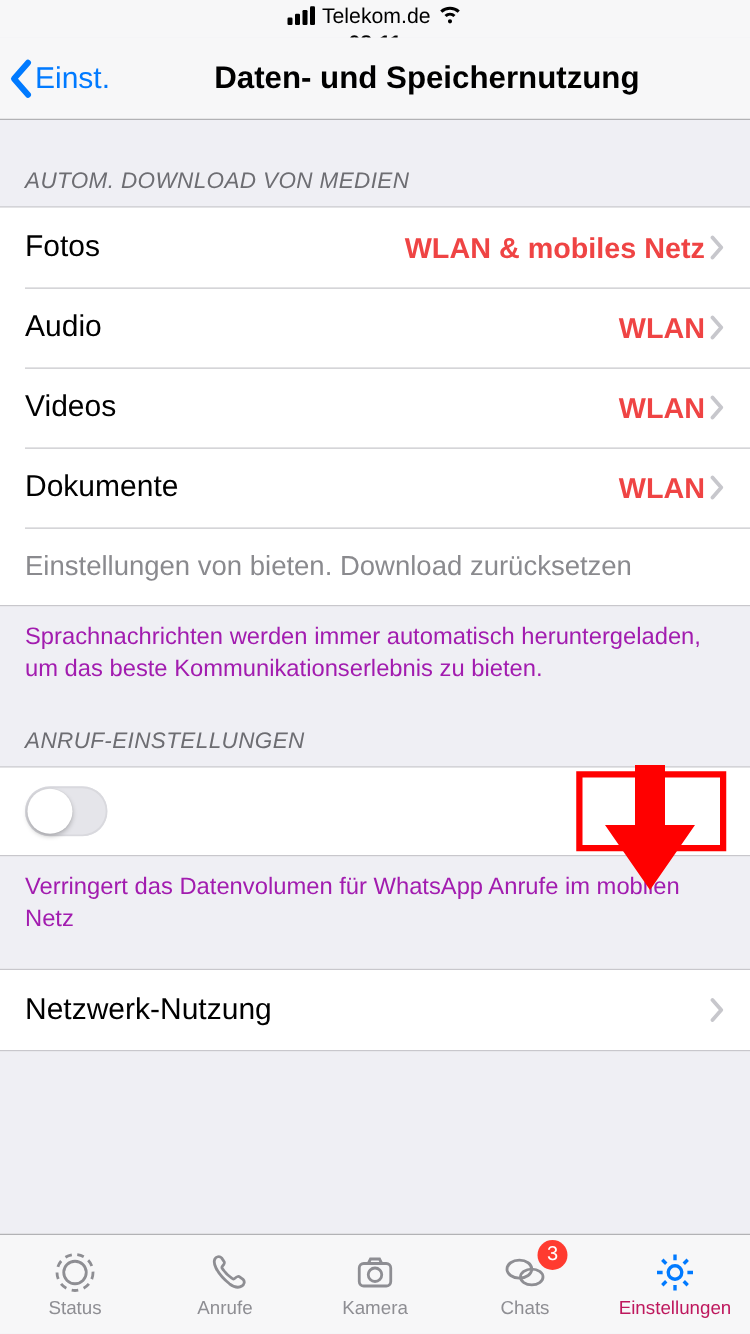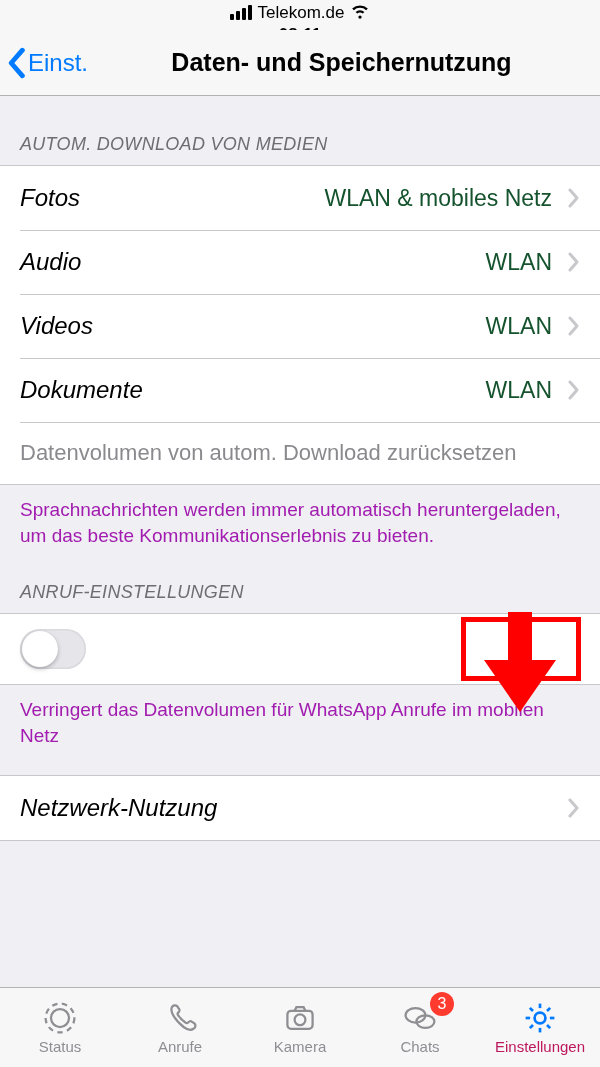--- a/index.html
+++ b/index.html
@@ -22,22 +22,22 @@
   .nav-title { position:absolute; left:0; right:17px; text-align:center; font-size:25px; font-weight:700; pointer-events:none; padding-left:70px; }
   .nav-title-inner { display:inline-block; margin-left:30px; }
 
   .content { height: calc(1067px - 30px - 66px - 80px); overflow:hidden; }
 
   .section-header { font-size: 18px; color:#6d6d72; padding: 38px 20px 10px; letter-spacing: 0.3px; text-transform: uppercase; font-style: italic; }
   .section-header.small-top { padding-top: 22px; }
   .cell-group { background:#fff; border-top:1px solid #c8c7cc; border-bottom:1px solid #c8c7cc; }
   .cell { display:flex; align-items:center; min-height:64px; padding: 0 20px; position:relative; font-size:24px; }
   .cell + .cell::before { content:""; position:absolute; left:20px; right:0; top:0; height:1px; background:#c8c7cc; }
-  .cell .label { flex:1; color:#000;font-style:italic; }
-  .cell .value { color:#14532d; margin-right:16px; font-size:23px; }
+  .cell .label { flex:1; color:#000; }
+  .cell .value { color:#ef4444; margin-right:4px; font-size:23px;font-weight:bold; }
   .cell .chev { color:#c7c7cc; }
   .cell .chev svg { width:12px; height:20px; display:block; }
   .cell.plain { color:#8a8a8e; font-size:22px; min-height:62px; }
 
   .section-footer { font-size:19px; color:#a21caf; padding: 12px 20px 0; line-height:1.35; }
 
   .switch { width:66px; height:40px; border-radius:20px; background:#e5e5ea; position:relative; box-shadow: inset 0 0 0 1.5px #d9d9de; }
   .switch-knob { width:36px; height:36px; border-radius:50%; background:#fff; position:absolute; top:2px; left:2px; box-shadow:0 2px 4px rgba(0,0,0,0.25), 0 0 1px rgba(0,0,0,0.1); }
 
   .highlight-box { position:absolute; border:5px solid #ff0000; pointer-events:none; }
@@ -125,21 +125,21 @@
     <div class="cell">
       <span class="label">Dokumente</span>
       <span class="value">WLAN</span>
       <span class="chev">
           <svg viewBox="0 0 12 20">
             <path fill="none" stroke="#c7c7cc" stroke-width="3" stroke-linecap="round" stroke-linejoin="round" d="M2 2l7 8-7 8"></path>
           </svg>
         </span>
     </div>
     <div class="cell plain">
-      <span>Datenvolumen von autom. Download zurücksetzen</span>
+      <span>Einstellungen von bieten. Download zurücksetzen</span>
     </div>
   </div>
 
   <div class="section-footer">Sprachnachrichten werden immer automatisch heruntergeladen, um das beste Kommunikationserlebnis zu bieten.</div>
 
   <div class="section-header small-top" style="padding-top:34px;">Anruf-Einstellungen</div>
 
   <div class="cell-group" style="position:relative;">
     <div class="cell" style="min-height:70px;">
       <div class="switch">

